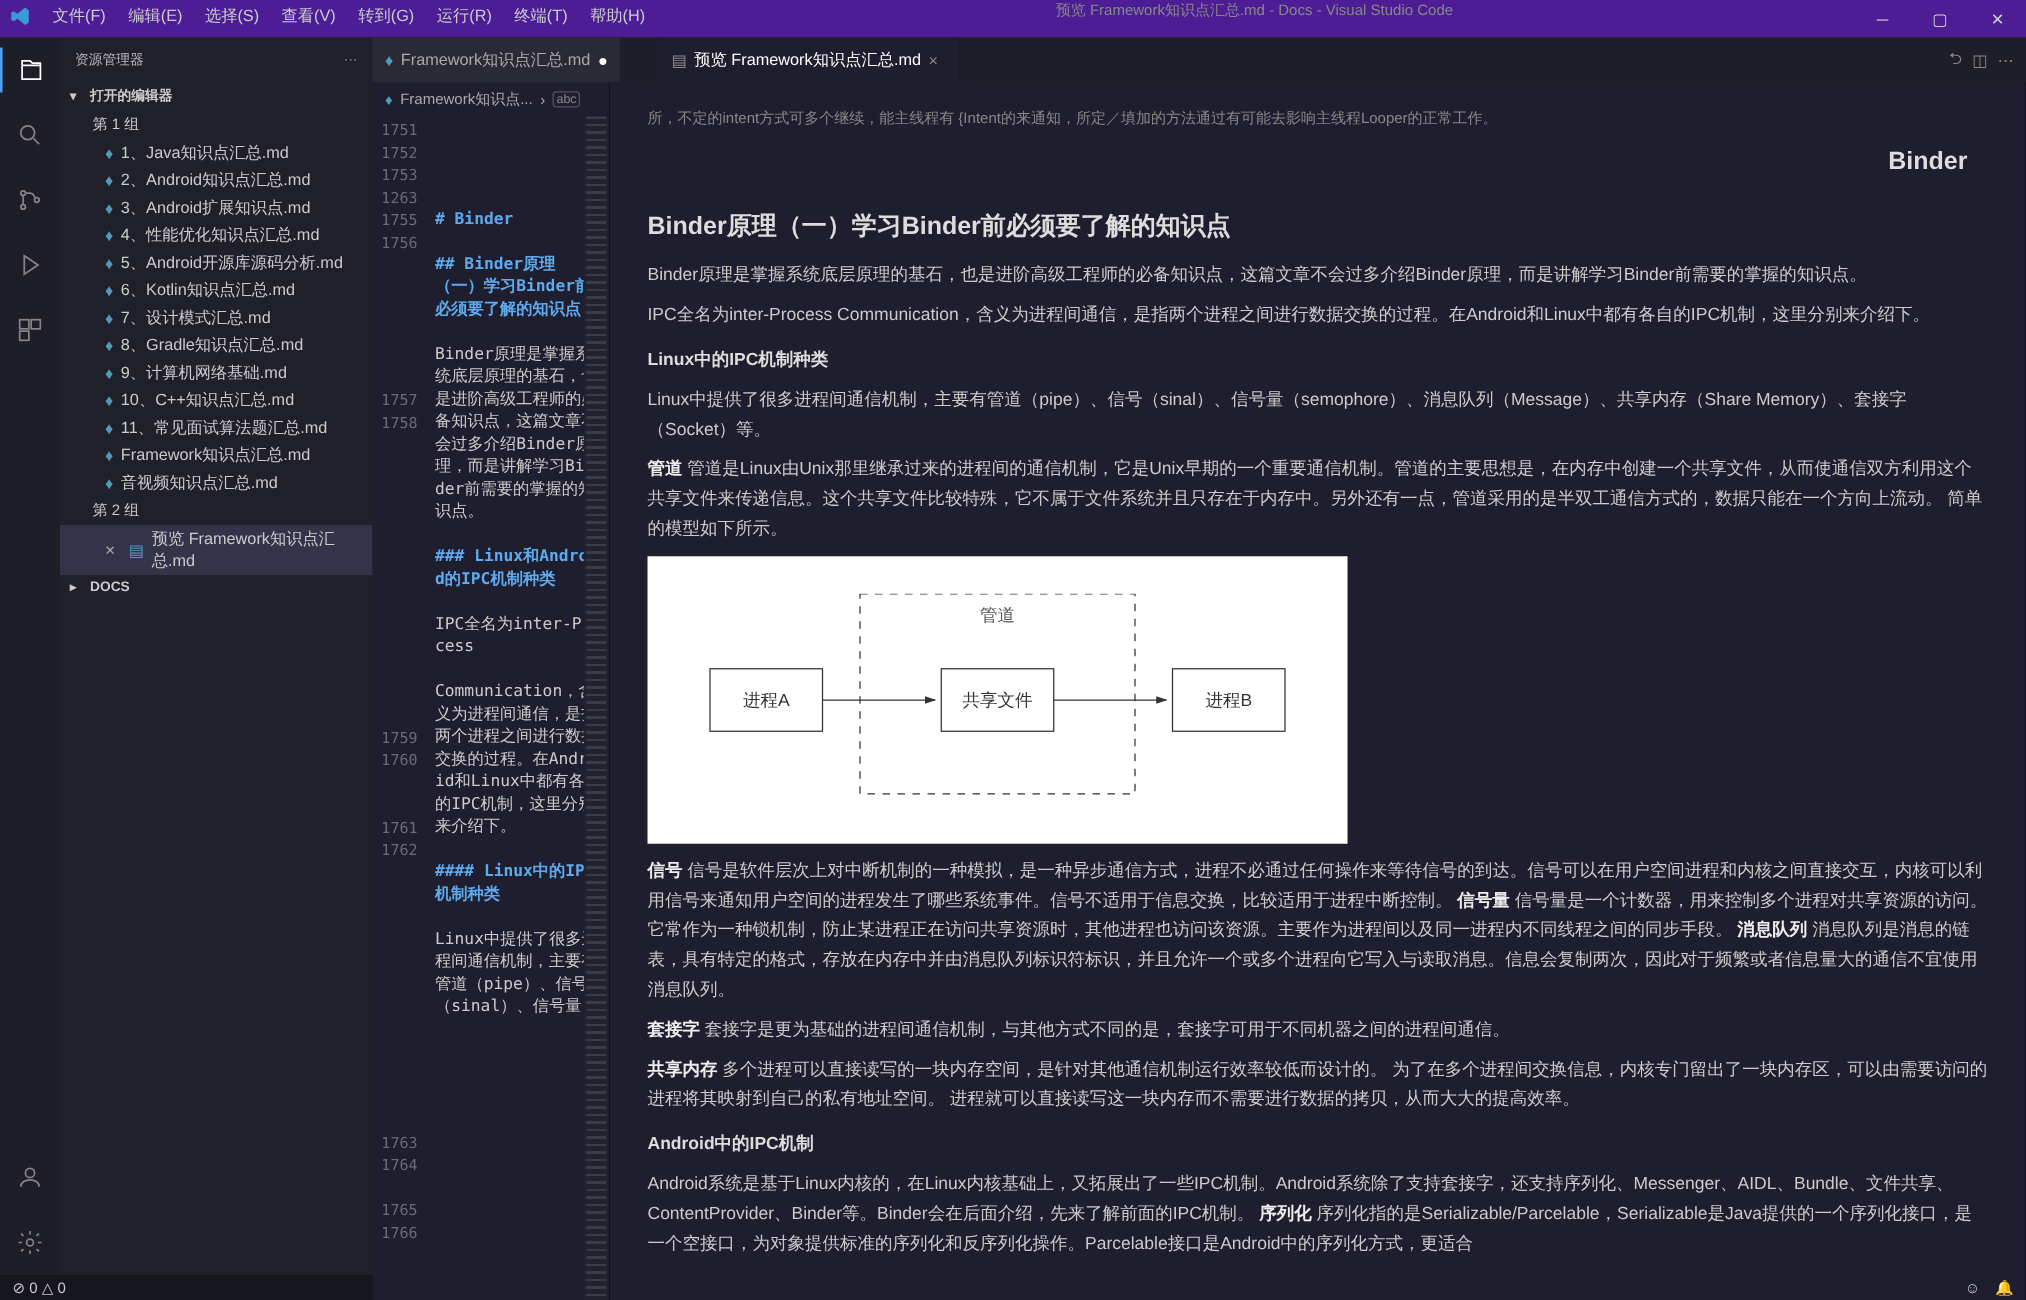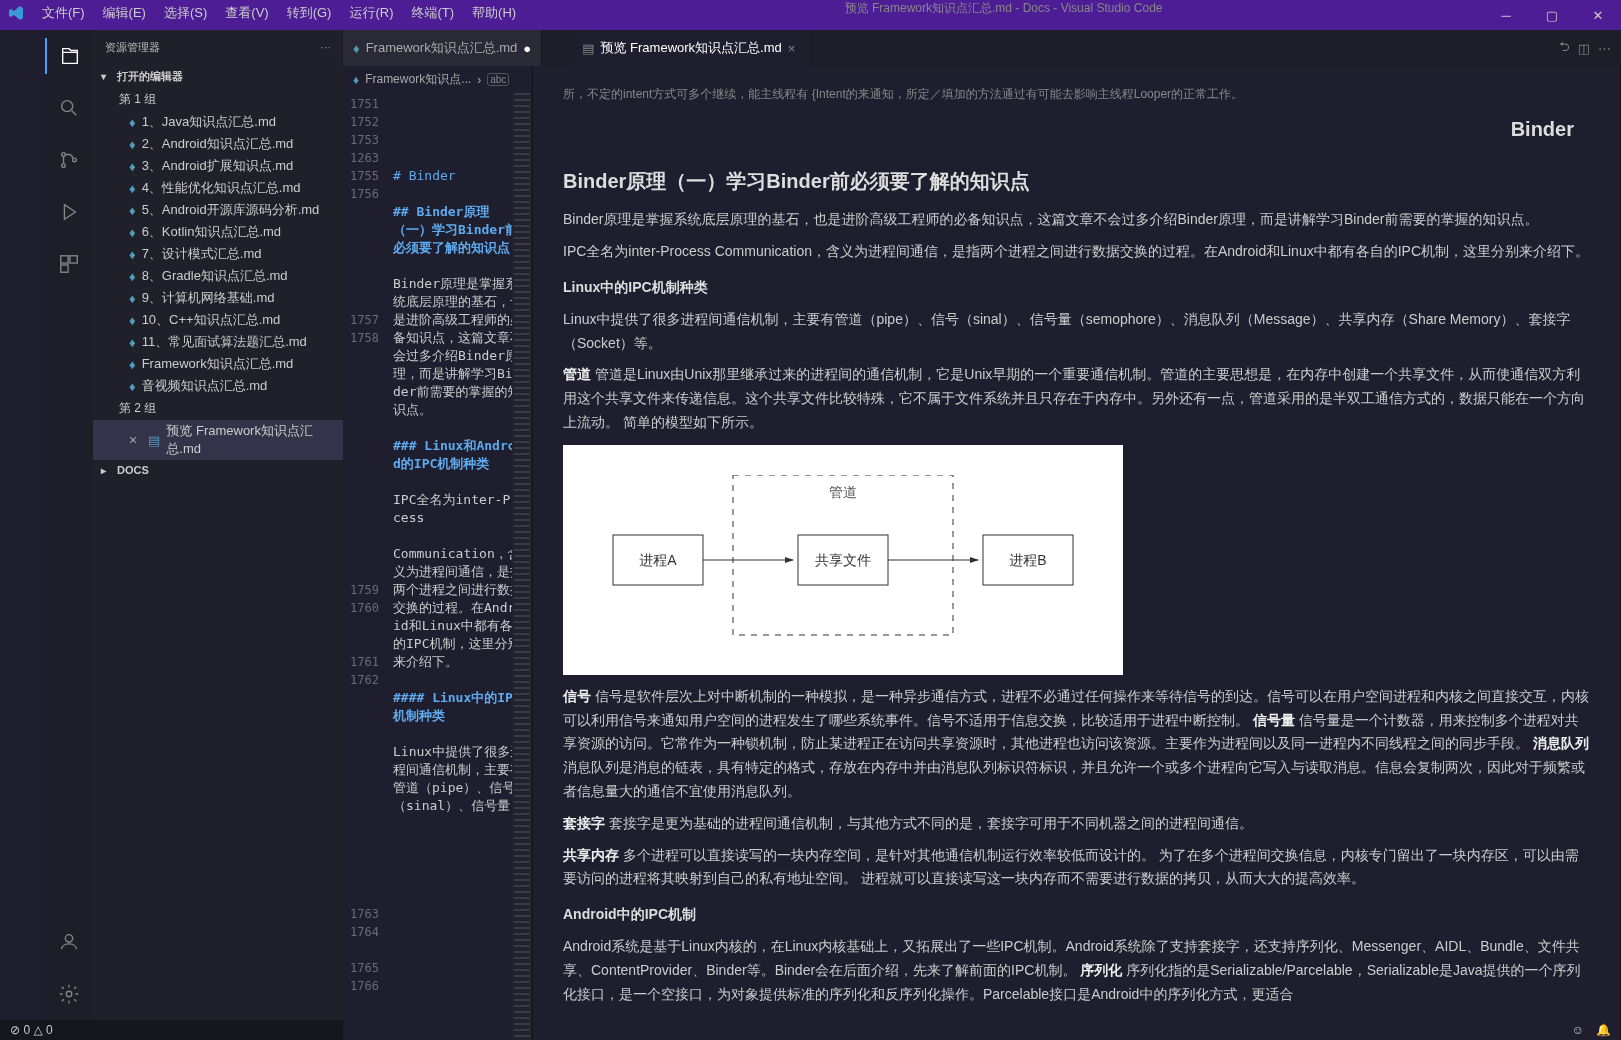--- a/index.html
+++ b/index.html
@@ -5,21 +5,21 @@
 * { margin: 0; padding: 0; box-sizing: border-box; }
 body { font-family: "Segoe UI", "Microsoft YaHei", sans-serif; background: #1e1e2e; color: #cccccc; font-size: 13px; overflow: hidden; width: 1621px; height: 1040px; }
 .titlebar { height: 30px; background: #4c1d95; display: flex; align-items: flex-start; justify-content: space-between; padding: 0 0 0 8px; }
 .titlebar-left { display: flex; align-items: center; gap: 4px; }
 .vs-logo { width: 16px; height: 16px; margin-right: 6px; display:flex; align-items:center; justify-content:center; }
 .menu-items { display: flex; gap: 2px; }
 .menu-item { padding: 4px 8px; color: #cccccc; cursor: pointer; }
 .titlebar-center { color: #888; font-size: 12px; }
 .titlebar-right { display: flex; }
 .win-btn { width: 46px; height: 30px; display: flex; align-items: center; justify-content: center; color: #ccc; cursor: pointer; }
-.shell { display: flex; height: 990px; padding-left: 45px; }
+.shell { display: flex; height: 990px; }
 .activitybar { width: 48px; background: #1e1e28; display: flex; flex-direction: column; justify-content: space-between; padding: 8px 0; }
 .activitybar-top, .activitybar-bottom { display: flex; flex-direction: column; align-items: center; gap: 16px; }
 .act-icon { width: 48px; height: 36px; display: flex; align-items: center; justify-content: center; color: #858585; cursor: pointer; }
 .act-icon.active { color: #fff; border-left: 2px solid #4aa0ff; }
 .sidebar { width: 250px; background: #20202b; display: flex; flex-direction: column; }
 .sidebar-header { height: 35px; display: flex; align-items: center; justify-content: space-between; padding: 0 12px; color: #bbbbbb; font-size: 11px; }
 .sidebar-header .dots { color: #888;}
 .sect-header { padding: 4px 8px; display: flex; align-items: center; gap: 4px; color: #ccc; font-size: 11px; cursor: pointer; font-weight: bold;}
 .chev { font-size: 10px; width: 12px; display: inline-block; color:#ccc;}
 .group-label { padding: 3px 8px 3px 26px; font-size: 12px; color: #ccc; }
@@ -36,21 +36,21 @@
 .tab .preview-icon { color:#888;}
 .tab-right-actions { margin-left:auto; display:flex; align-items:center; gap:8px; padding-right:10px; color:#888;}
 .splitview { flex: 1; display: flex; }
 .editor-pane { display: flex; flex-direction: column; border-right: 1px solid #111; }
 .editor-pane.left { width: 190px; }
 .editor-pane.right { flex: 1; }
 .breadcrumb { height: 27px; display: flex; align-items: center; padding: 0 10px; gap: 6px; background: #1e1e2e; color: #aaa; font-size: 12px; }
 .code-editor { flex: 1; display: flex; overflow: hidden; position: relative; }
 .gutter { width: 46px; background: #1e1e2e; text-align: right; padding-right: 10px; color: #6a6a7a; font-family: Consolas, monospace; font-size: 12px; line-height: 18px; padding-top: 2px;}
 .code { flex: 1; background: #1e1e2e; font-family: Consolas, "Microsoft YaHei", monospace; font-size: 13px; line-height: 18px; white-space: pre-wrap; word-break: break-all; padding: 2px 4px; color:#ccc;}
-.h2c { color: #5eaaee; font-weight: normal;}
+.h2c { color: #5eaaee; font-weight: bold;}
 .h3c { color: #5eaaee; font-weight: bold;}
 .h4c { color: #5eaaee; font-weight: bold;}
 .minimap { width: 20px; background: #22222e; position:absolute; right:0; top:0; bottom:0;}
 .minimap::before { content:""; position:absolute; left:2px; right:2px; top:0; bottom:0; background: repeating-linear-gradient( to bottom, #3a3a48 0 2px, transparent 2px 6px);}
 .preview { flex: 1; background: #1e1e2e; padding: 10px 30px 20px 30px; color: #d4d4d4; overflow-y: auto; font-size: 14px; line-height: 1.7; }
 .preview h1 { font-size: 20px; color: #ddd; margin: 8px 16px 16px; text-align: right; }
 .preview h2 { font-size: 20px; color: #ddd; margin: 18px 0 10px; font-weight:600;}
 .preview h3 { font-size: 16px; color: #ddd; margin: 14px 0 8px; font-weight:600;}
 .preview h4 { font-size: 14px; color: #ddd; margin: 12px 0 6px; font-weight:600;}
 .preview p { margin: 8px 0; color:#ccc;}

